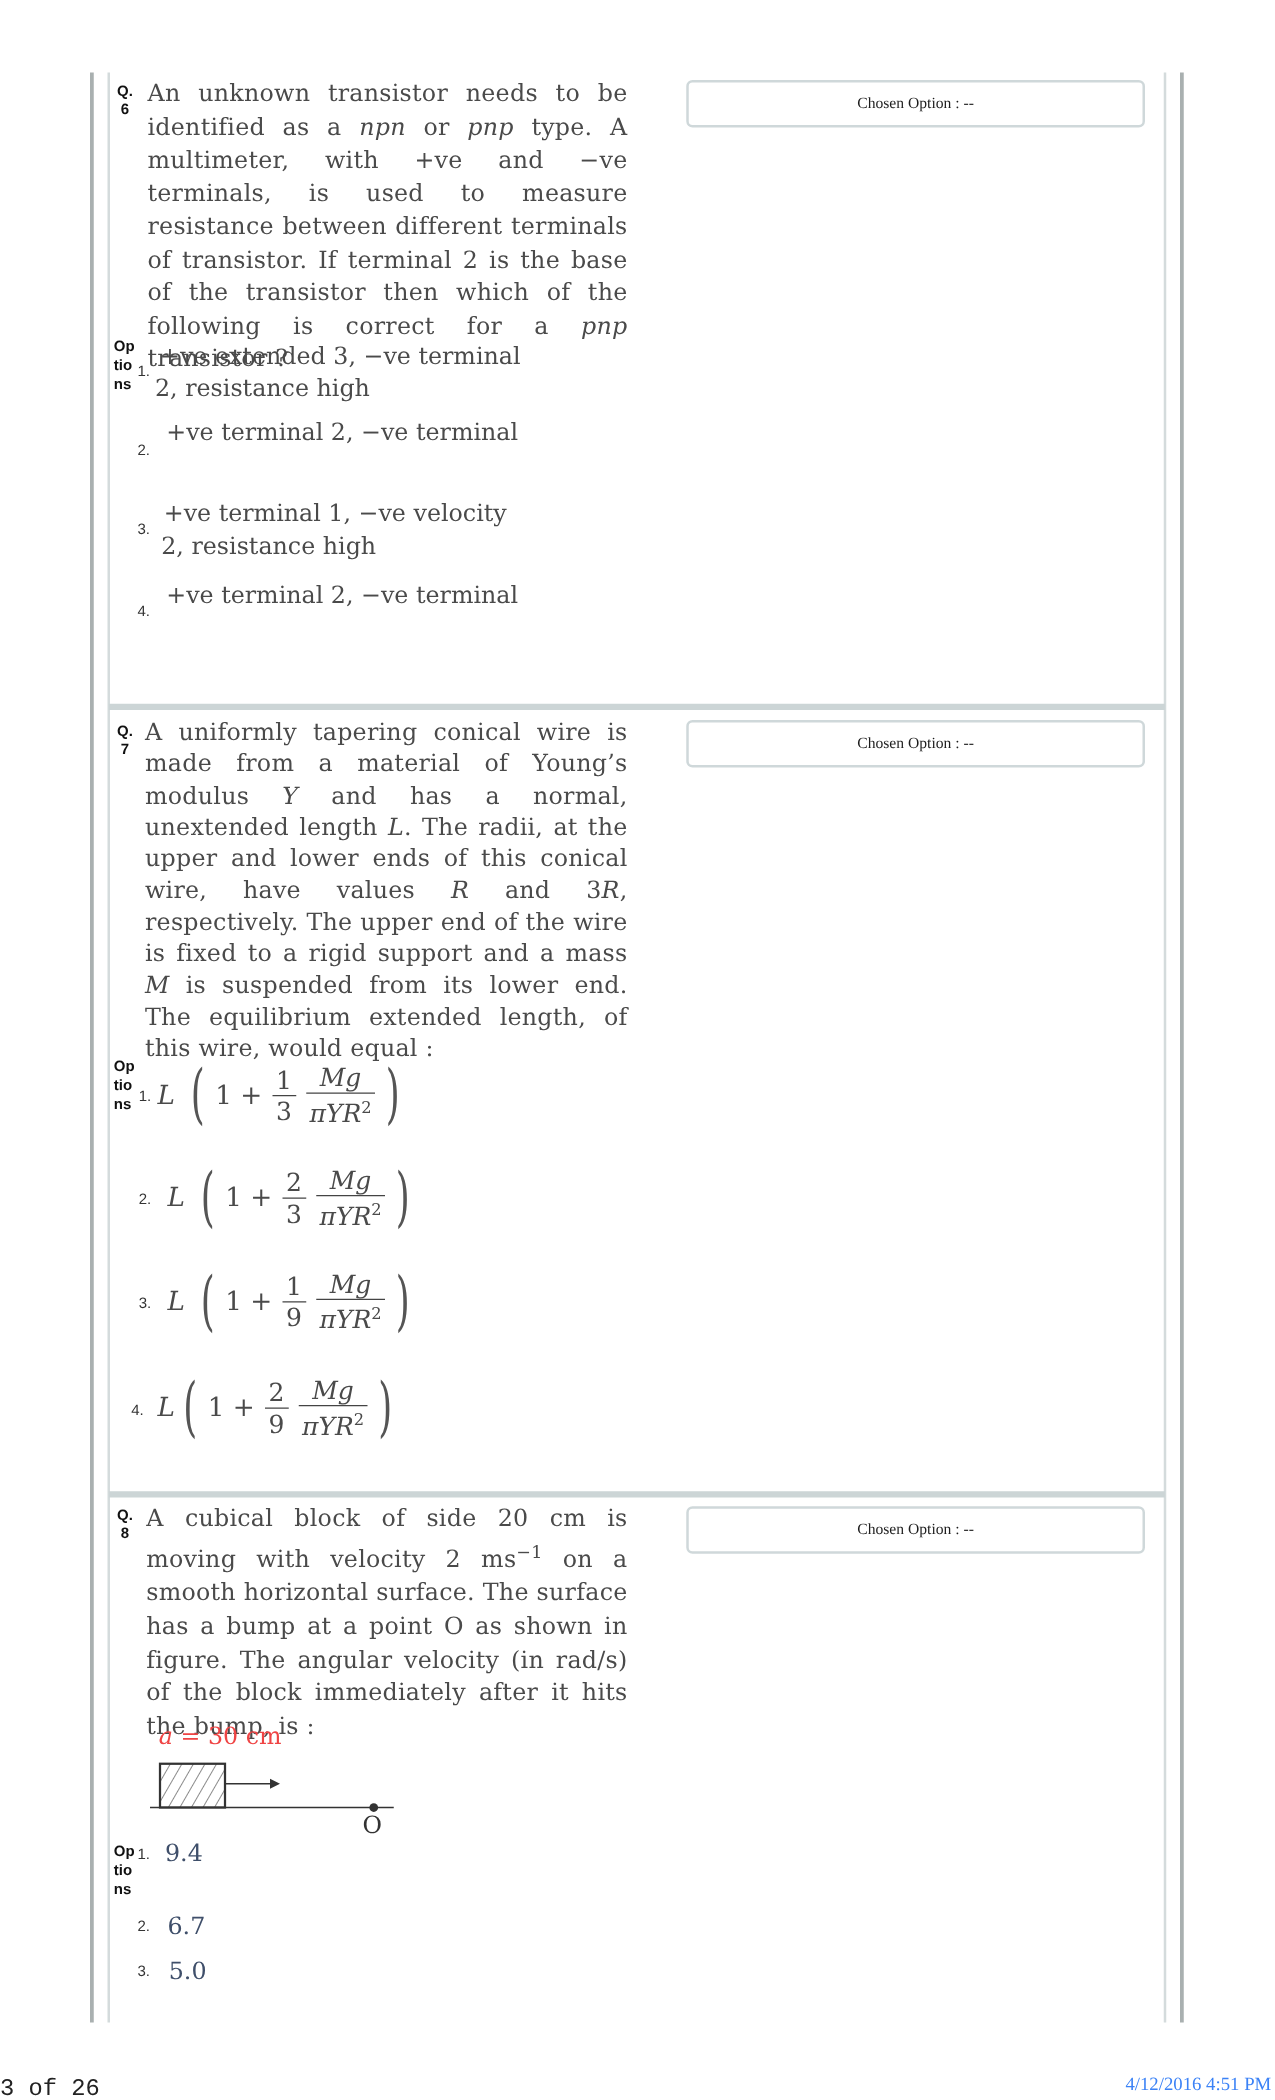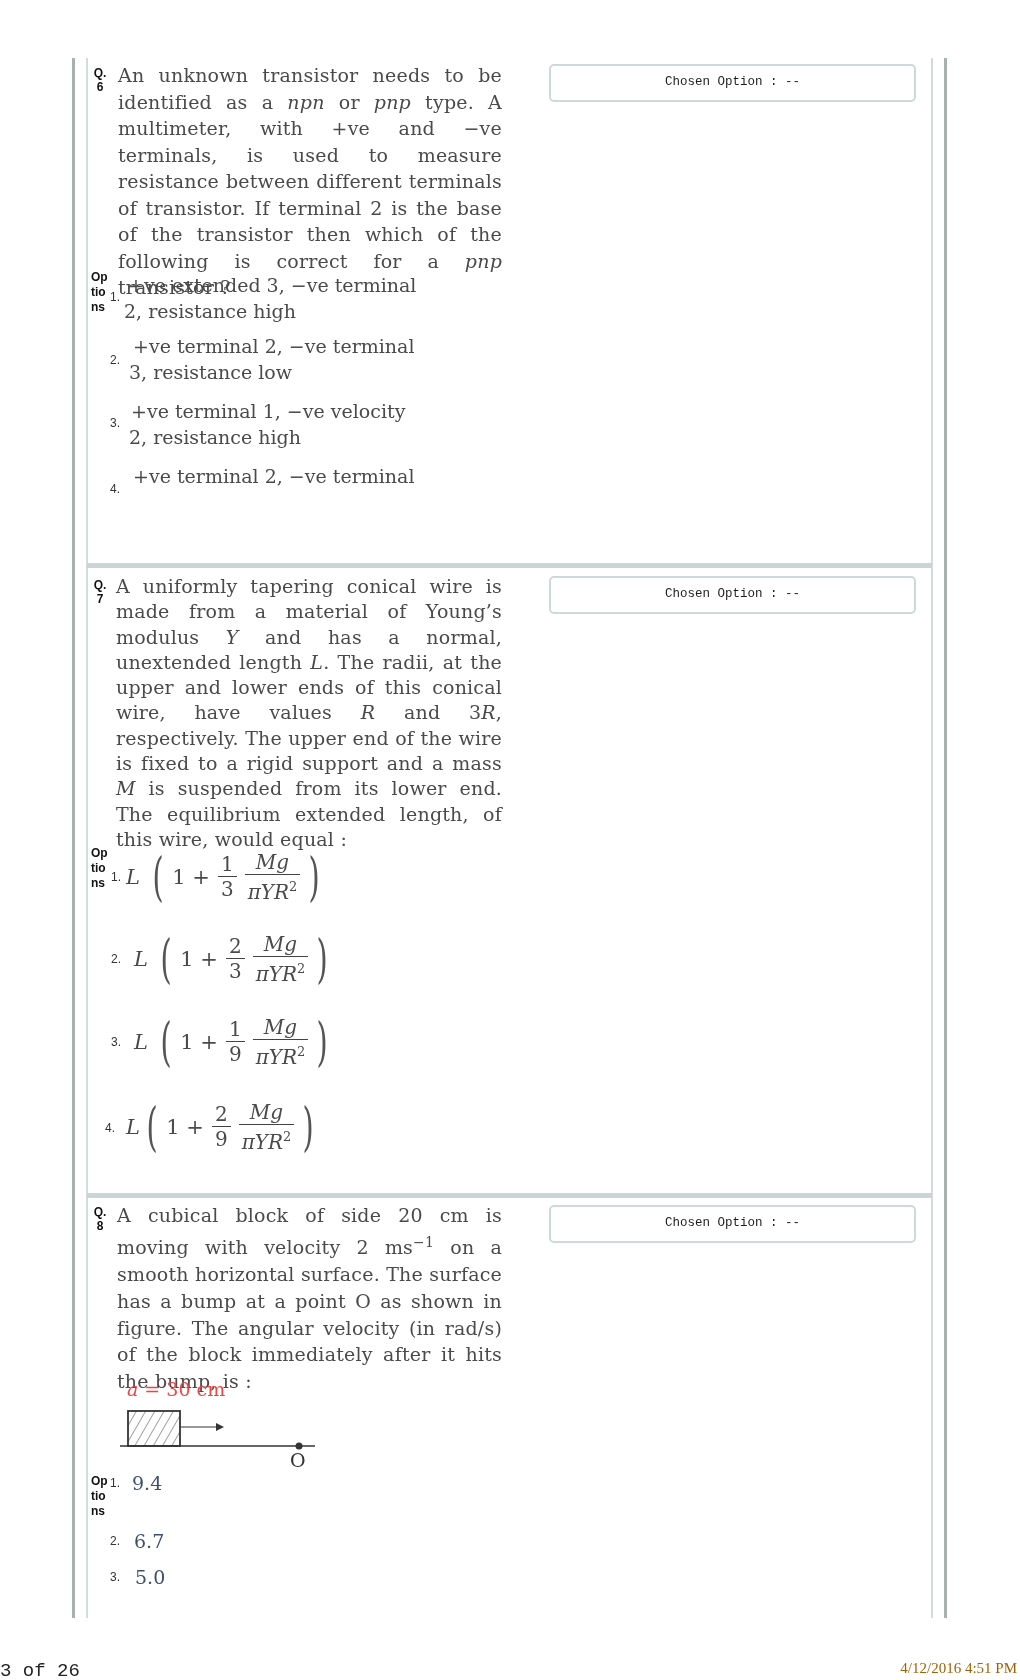--- a/index.html
+++ b/index.html
@@ -7,36 +7,36 @@
     .outer-line-left { position: absolute; left: 72px; top: 58px; width: 3px; height: 1560px; background: #a9b0b0; }
     .inner-line-left { position: absolute; left: 86px; top: 58px; width: 2px; height: 1560px; background: #d4dbdc; }
     .inner-line-right { position: absolute; left: 931px; top: 58px; width: 2px; height: 1560px; background: #d4dbdc; }
     .outer-line-right { position: absolute; left: 944px; top: 58px; width: 3px; height: 1560px; background: #a9b0b0; }
     .separator { position: absolute; left: 87px; width: 845px; height: 5px; background: #ccd5d6; }
     .qblock { position: absolute; left: 88px; width: 843px; }
     .qnum { position: absolute; left: 5px; font-family: "Liberation Sans", sans-serif; font-size: 12px; font-weight: bold; line-height: 14px; color: #111; text-align: center; width: 14px; }
     .qtext { position: absolute; font-family: "DejaVu Serif", serif; color: #4a4a4a; font-size: 19px; line-height: 26.5px; text-align: justify; letter-spacing: 0.2px; }
     .qtext i { font-style: italic; }
     .chosen { position: absolute; left: 461px; width: 367px; height: 38px; border: 2px solid #cfd8da; border-radius: 5px; box-sizing: border-box; background: #fff; }
-    .chosen span { position: absolute; left: 0; right: 0; top: 9px; text-align: center; font-family: Liberation Mono, monospace; font-size: 12.5px; color: #1d1d1d; }
+    .chosen span { position: absolute; left: 0; right: 0; top: 9px; text-align: center; font-family: Liberation Serif, serif; font-size: 12.5px; color: #1d1d1d; }
     .opt-label { position: absolute; left: 3px; font-family: "Liberation Sans", sans-serif; font-size: 12px; font-weight: bold; line-height: 15px; color: #111; width: 20px; }
     .opt-num { position: absolute; font-family: "Liberation Sans", sans-serif; font-size: 12px; color: #333; }
     .opt-text { position: absolute; font-family: "DejaVu Serif", serif; font-size: 19px; line-height: 26px; color: #4a4a4a; width: 380px; text-align: justify; }
     .formula { position: absolute; font-family: "DejaVu Serif", serif; color: #4a4a4a; display: flex; align-items: center; }
     .formula .L { font-style: italic; font-size: 21px; margin-right: 8px; }
     .formula .paren { font-size: 52px; font-weight: 100; transform: scaleX(0.55); line-height: 52px; color: #555; }
     .formula .one { font-size: 21px; margin: 0 4px; }
     .frac { display: inline-flex; flex-direction: column; align-items: center; margin: 0 4px; }
     .frac .num, .frac .den { font-size: 20px; line-height: 24px; padding: 0 3px; }
     .frac .bar { height: 1px; background: #444; width: 100%; }
     .frac .num i, .frac .den i { font-style: italic; }
     .frac sup { font-size: 13px; }
     .num-val { position: absolute; font-family: "DejaVu Serif", serif; font-size: 19px; color: #3f4f6a; }
     .footer-left { position: absolute; left: 0px; top: 1660px; font-family: Liberation Mono, monospace; font-size: 19px; color: #222; }
-    .footer-right { position: absolute; right: 3px; top: 1660px; font-family: "Liberation Serif", serif; font-size: 15px; color: #a16207; }
+    .footer-right { position: absolute; right: 3px; top: 1660px; font-family: "Liberation Serif", serif; font-size: 15px; color: #3b82f6; }
     .figure { position: absolute; }
   </style>
 </head>
 <body>
 
 <div class="outer-line-left"></div>
 <div class="inner-line-left"></div>
 <div class="inner-line-right"></div>
 <div class="outer-line-right"></div>
 
@@ -62,21 +62,20 @@
     <span class="opt-num" style="left:22px;top:232px;">1.</span>
     <div class="opt-text" style="left:36px;top:214px;">
       <div style="padding-left:4px;">+ve  extended  3,  −ve  terminal</div>
       <div>2, resistance high</div>
     </div>
   </div>
   <div>
     <span class="opt-num" style="left:22px;top:295px;">2.</span>
     <div class="opt-text" style="left:41px;top:275px;">
       <div style="padding-left:4px;">+ve  terminal  2,  −ve  terminal</div>
-      <div>3, resistance low</div>
     </div>
   </div>
   <div>
     <span class="opt-num" style="left:22px;top:358px;">3.</span>
     <div class="opt-text" style="left:41px;top:340px;">
       <div style="padding-left:2px;">+ve  terminal  1,  −ve  velocity</div>
       <div>2, resistance high</div>
     </div>
   </div>
   <div>

